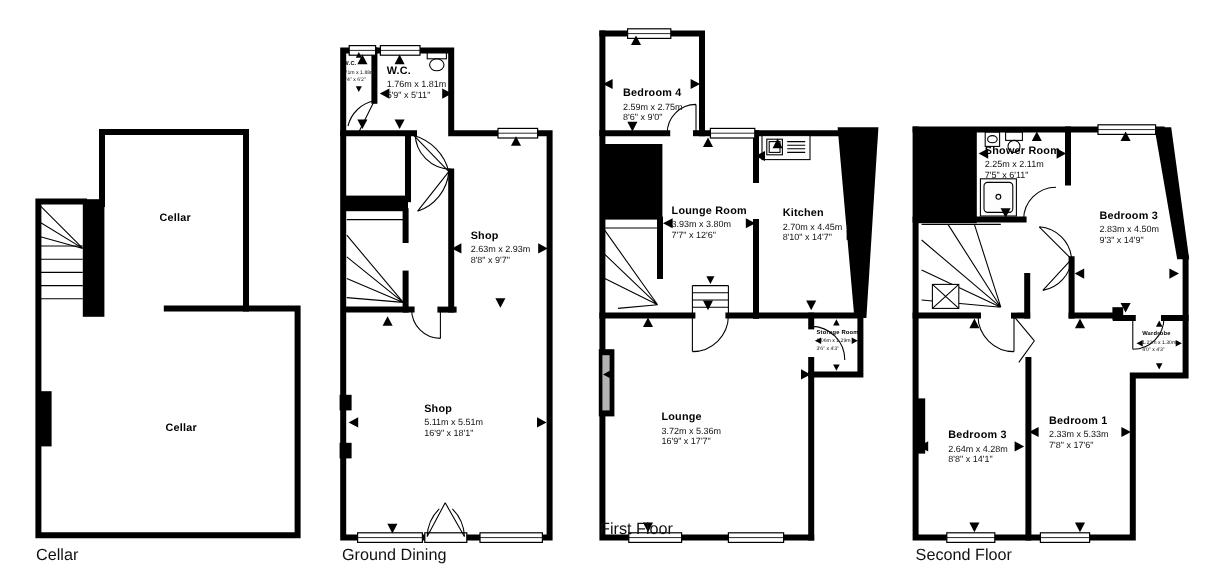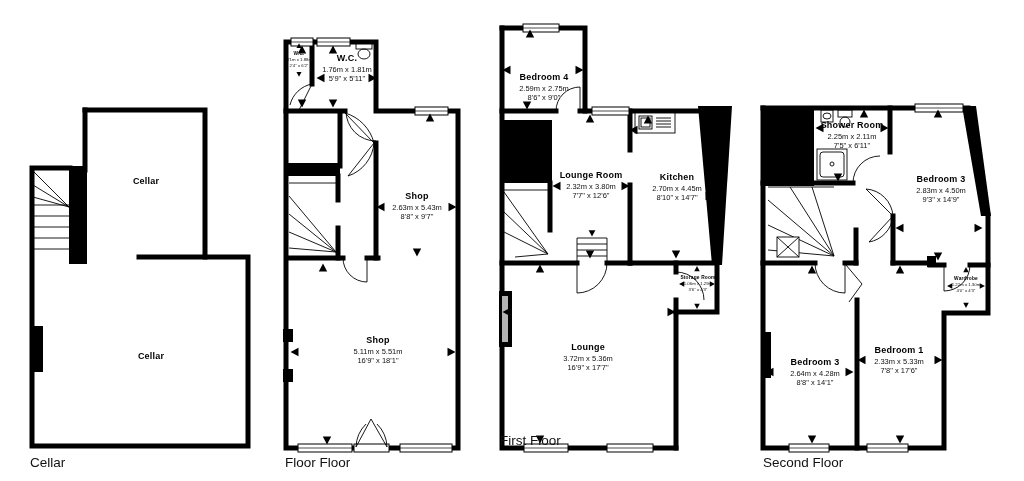--- a/index.html
+++ b/index.html
@@ -2,21 +2,21 @@
 <html><head>
 <meta charset="utf-8">
 <style>
   html,body{margin:0;padding:0}
   body{
     width:1024px;height:481px;position:relative;background:#fff;
     font-family:"Liberation Sans",sans-serif;overflow:hidden;
   }
   svg.plan{position:absolute;left:0;top:0;z-index:1}
   .room-label{
-    position:absolute;transform:translate(-50%,-50%);text-align:center;
+    position:absolute;transform:translate(-50%,-50%);text-align:left;
     color:#000;line-height:1.3;white-space:nowrap;z-index:2;
   }
   .room-label .nm{display:block;font-weight:700;font-size:9px;letter-spacing:.2px}
   .room-label .dim{display:block;font-size:7.5px;color:#111}
   .room-label.sm .nm{font-size:4.8px}
   .room-label.sm .dim{font-size:4.3px}
   .floor-label{position:absolute;font-size:13.5px;color:#111;z-index:2}
 </style>
 </head>
 <body>
@@ -284,50 +284,50 @@
   <span class="dim">.71m x 1.88m</span>
   <span class="dim">2'4" x 6'2"</span>
 </div>
 <div class="room-label" style="left:347px;top:69px">
   <span class="nm">W.C.</span>
   <span class="dim">1.76m x 1.81m</span>
   <span class="dim">5'9" x 5'11"</span>
 </div>
 <div class="room-label" style="left:417px;top:207px">
   <span class="nm">Shop</span>
-  <span class="dim">2.63m x 5.43m</span>
+  <span class="dim">2.63m x 2.93m</span>
   <span class="dim">8'8" x 9'7"</span>
 </div>
 <div class="room-label" style="left:378px;top:351px">
   <span class="nm">Shop</span>
   <span class="dim">5.11m x 5.51m</span>
   <span class="dim">16'9" x 18'1"</span>
 </div>
 
 <div class="room-label" style="left:544px;top:88px">
   <span class="nm">Bedroom 4</span>
   <span class="dim">2.59m x 2.75m</span>
   <span class="dim">8'6" x 9'0"</span>
 </div>
 <div class="room-label" style="left:591px;top:186px">
   <span class="nm">Lounge Room</span>
-  <span class="dim">2.32m x 3.80m</span>
+  <span class="dim">3.93m x 3.80m</span>
   <span class="dim">7'7" x 12'6"</span>
 </div>
 <div class="room-label" style="left:677px;top:188px">
   <span class="nm">Kitchen</span>
   <span class="dim">2.70m x 4.45m</span>
   <span class="dim">8'10" x 14'7"</span>
 </div>
 <div class="room-label sm" style="left:698px;top:284px">
   <span class="nm">Storage Room</span>
   <span class="dim">1.06m x 1.29m</span>
   <span class="dim">3'6" x 4'3"</span>
 </div>
-<div class="room-label" style="left:588px;top:358px">
+<div class="room-label" style="left:576px;top:358px">
   <span class="nm">Lounge</span>
   <span class="dim">3.72m x 5.36m</span>
   <span class="dim">16'9" x 17'7"</span>
 </div>
 
 <div class="room-label" style="left:852px;top:136px">
   <span class="nm">Shower Room</span>
   <span class="dim">2.25m x 2.11m</span>
   <span class="dim">7'5" x 6'11"</span>
 </div>
@@ -346,15 +346,15 @@
   <span class="dim">2.64m x 4.28m</span>
   <span class="dim">8'8" x 14'1"</span>
 </div>
 <div class="room-label" style="left:899px;top:361px">
   <span class="nm">Bedroom 1</span>
   <span class="dim">2.33m x 5.33m</span>
   <span class="dim">7'8" x 17'6"</span>
 </div>
 
 <div class="floor-label" style="left:30px;top:455px">Cellar</div>
-<div class="floor-label" style="left:285px;top:455px">Floor Floor</div>
+<div class="floor-label" style="left:285px;top:455px">Ground Dining</div>
 <div class="floor-label" style="left:500px;top:433px">First Floor</div>
 <div class="floor-label" style="left:763px;top:455px">Second Floor</div>
 
 </body></html>

